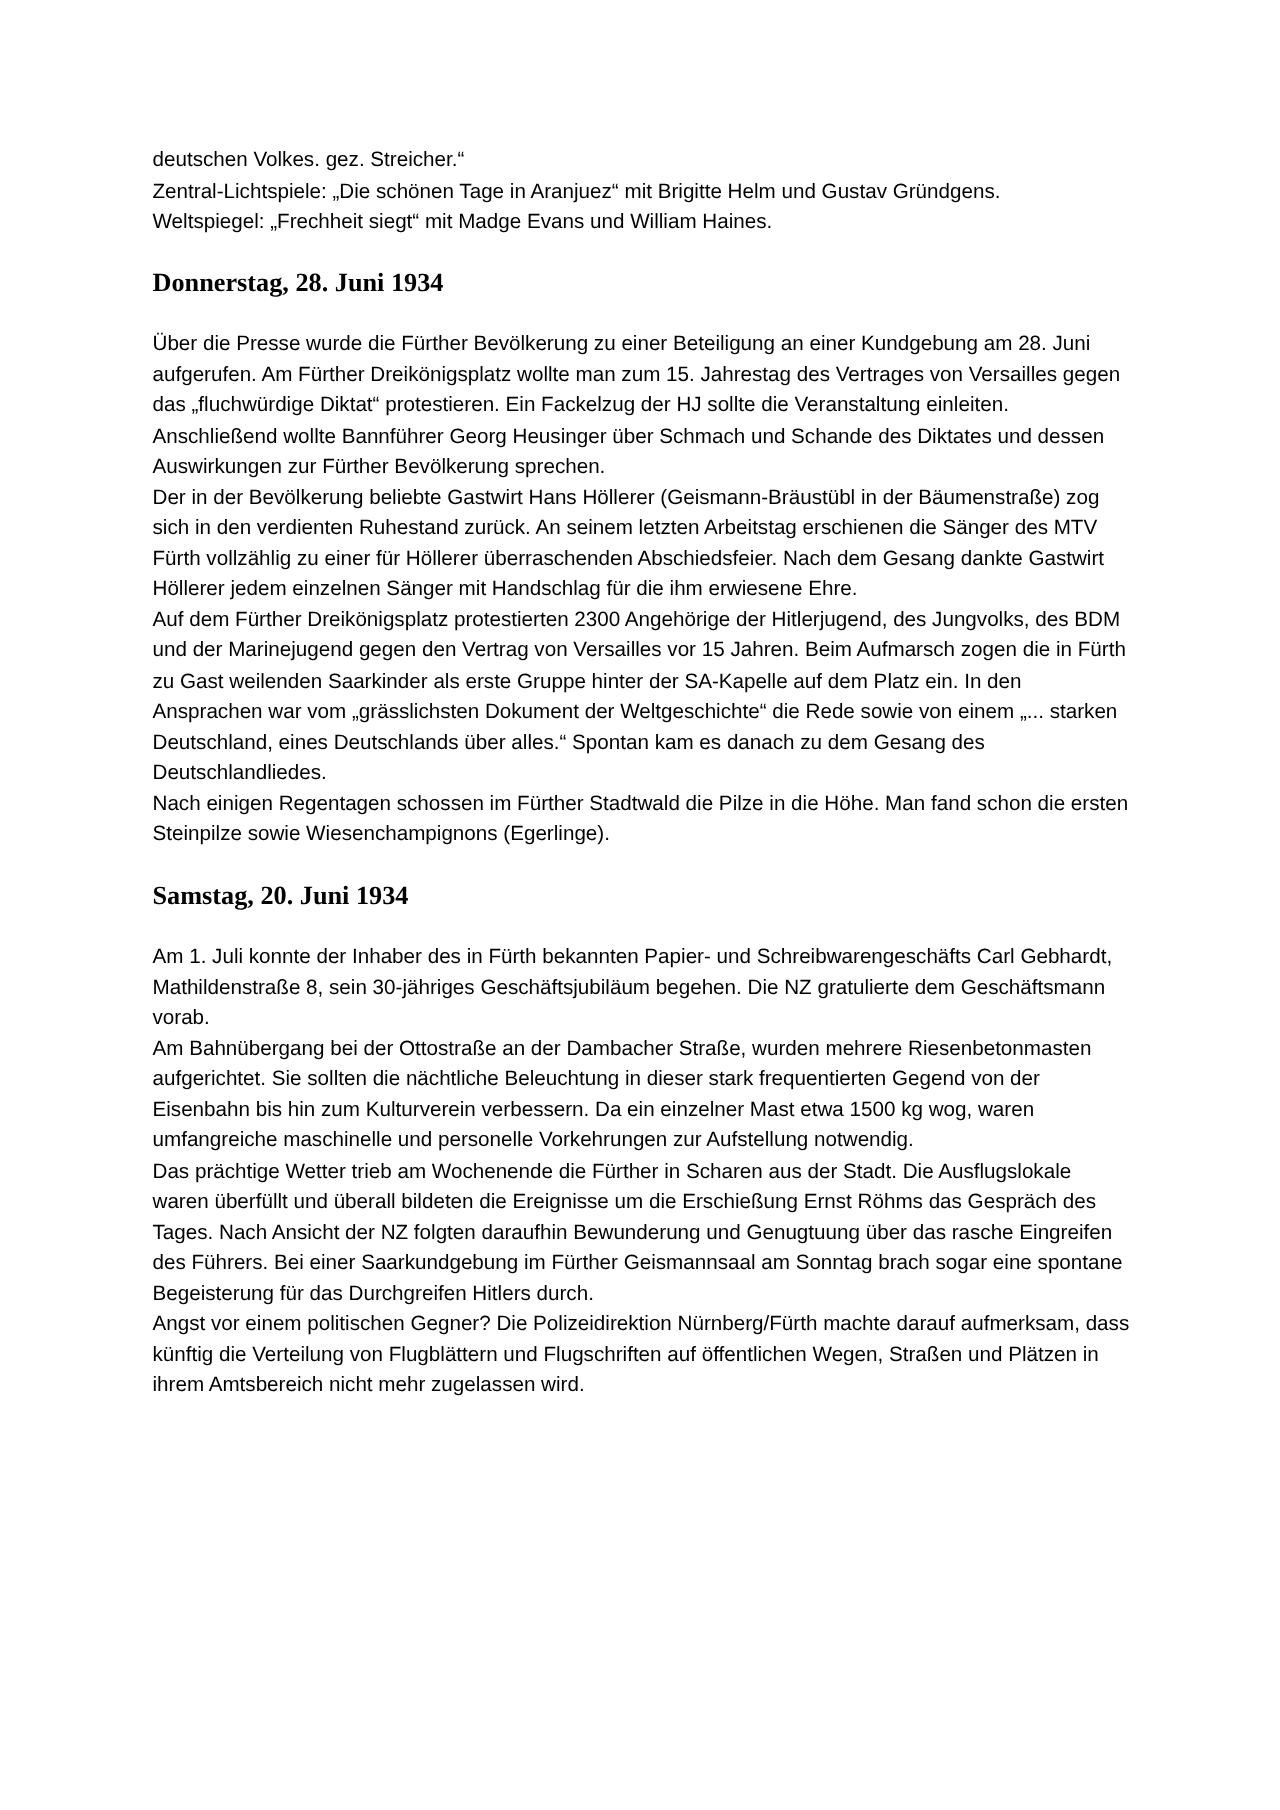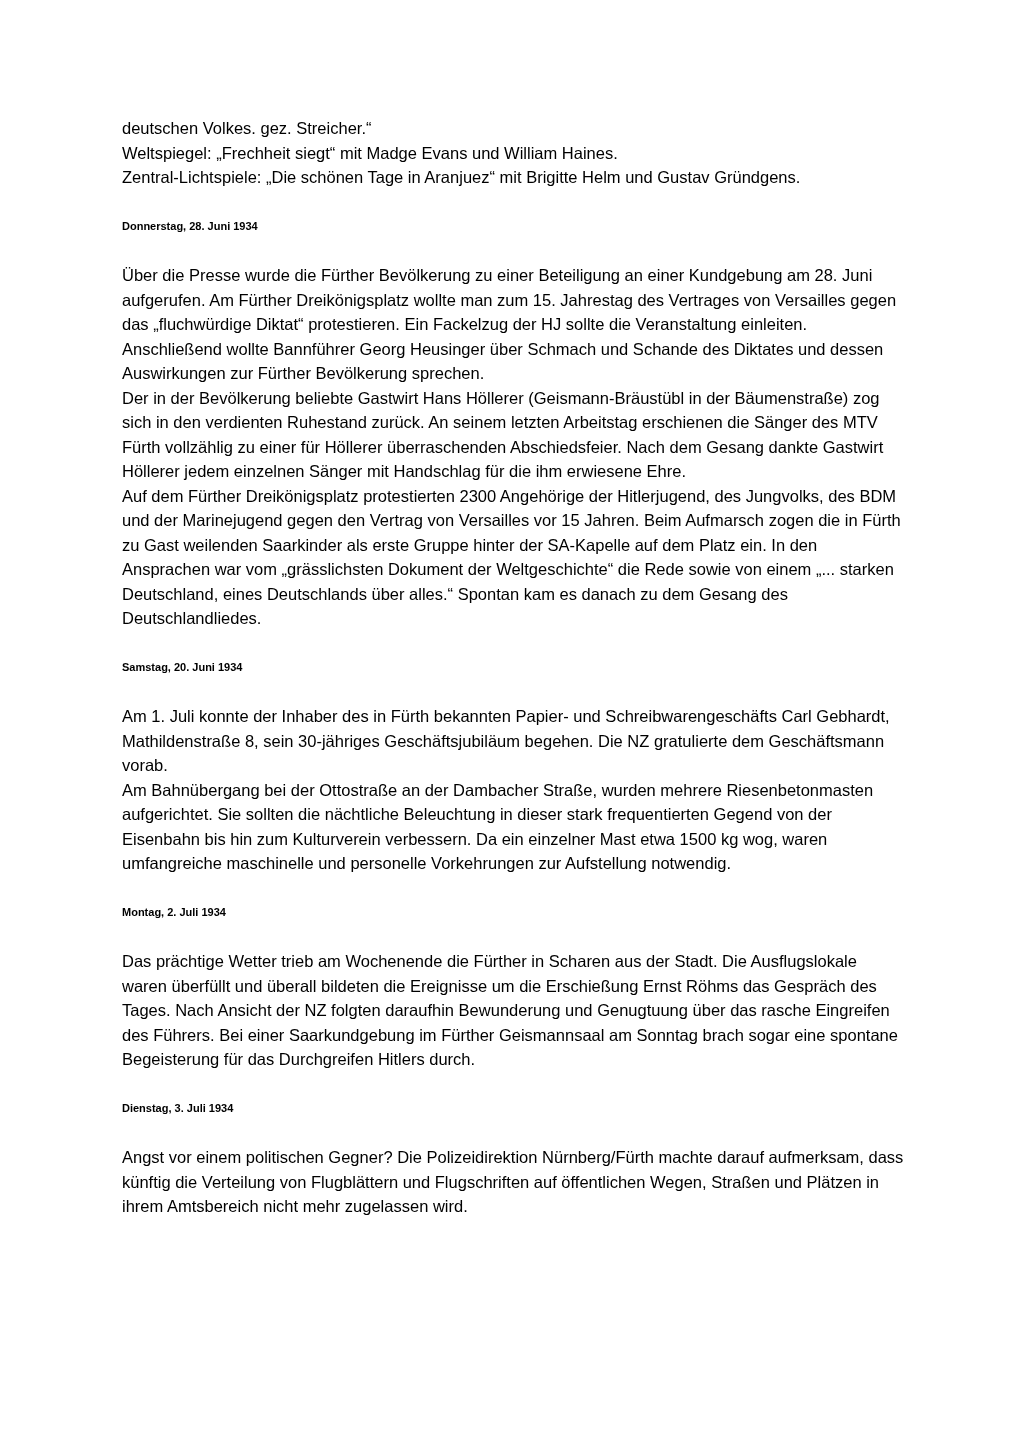--- a/index.html
+++ b/index.html
@@ -21,56 +21,56 @@
     font-size: 16.5px;
     line-height: 24.5px;
     color: #000000;
     background: #ffffff;
   }
   .intro p,
   .section p {
     margin: 0;
   }
   .section h2 {
-    font-size: 11px;
+    font-size: 21px;
     line-height: 24.5px;
     font-weight: bold;
     margin: 24.5px 0 24.5px 0;
+    font-family: Liberation Serif, serif;
   }
 </style>
 </head>
 <body>
 
 <div class="page">
 
   <div class="intro">
     <p>deutschen Volkes. gez. Streicher.“</p>
+    <p>Zentral-Lichtspiele: „Die schönen Tage in Aranjuez“ mit Brigitte Helm und Gustav Gründgens.</p>
     <p>Weltspiegel: „Frechheit siegt“ mit Madge Evans und William Haines.</p>
-    <p>Zentral-Lichtspiele: „Die schönen Tage in Aranjuez“ mit Brigitte Helm und Gustav Gründgens.</p>
   </div>
 
   <div class="section">
     <h2>Donnerstag, 28. Juni 1934</h2>
     <p>Über die Presse wurde die Fürther Bevölkerung zu einer Beteiligung an einer Kundgebung am 28. Juni aufgerufen. Am Fürther Dreikönigsplatz wollte man zum 15. Jahrestag des Vertrages von Versailles gegen das „fluchwürdige Diktat“ protestieren. Ein Fackelzug der HJ sollte die Veranstaltung einleiten. Anschließend wollte Bannführer Georg Heusinger über Schmach und Schande des Diktates und dessen Auswirkungen zur Fürther Bevölkerung sprechen.</p>
     <p>Der in der Bevölkerung beliebte Gastwirt Hans Höllerer (Geismann-Bräustübl in der Bäumenstraße) zog sich in den verdienten Ruhestand zurück. An seinem letzten Arbeitstag erschienen die Sänger des MTV Fürth vollzählig zu einer für Höllerer überraschenden Abschiedsfeier. Nach dem Gesang dankte Gastwirt Höllerer jedem einzelnen Sänger mit Handschlag für die ihm erwiesene Ehre.</p>
   </div>
 
   <div class="section">
     <p>Auf dem Fürther Dreikönigsplatz protestierten 2300 Angehörige der Hitlerjugend, des Jungvolks, des BDM und der Marinejugend gegen den Vertrag von Versailles vor 15 Jahren. Beim Aufmarsch zogen die in Fürth zu Gast weilenden Saarkinder als erste Gruppe hinter der SA-Kapelle auf dem Platz ein. In den Ansprachen war vom „grässlichsten Dokument der Weltgeschichte“ die Rede sowie von einem „... starken Deutschland, eines Deutschlands über alles.“ Spontan kam es danach zu dem Gesang des Deutschlandliedes.</p>
+    <p>Nach einigen Regentagen schossen im Fürther Stadtwald die Pilze in die Höhe. Man fand schon die ersten Steinpilze sowie Wiesenchampignons (Egerlinge).</p>
   </div>
 
   <div class="section">
     <h2>Samstag, 20. Juni 1934</h2>
     <p>Am 1. Juli konnte der Inhaber des in Fürth bekannten Papier- und Schreibwarengeschäfts Carl Gebhardt, Mathildenstraße 8, sein 30-jähriges Geschäftsjubiläum begehen. Die NZ gratulierte dem Geschäftsmann vorab.</p>
     <p>Am Bahnübergang bei der Ottostraße an der Dambacher Straße, wurden mehrere Riesenbetonmasten aufgerichtet. Sie sollten die nächtliche Beleuchtung in dieser stark frequentierten Gegend von der Eisenbahn bis hin zum Kulturverein verbessern. Da ein einzelner Mast etwa 1500 kg wog, waren umfangreiche maschinelle und personelle Vorkehrungen zur Aufstellung notwendig.</p>
   </div>
 
   <div class="section">
-    <h2>Montag, 2. Juli 1934</h2>
     <p>Das prächtige Wetter trieb am Wochenende die Fürther in Scharen aus der Stadt. Die Ausflugslokale waren überfüllt und überall bildeten die Ereignisse um die Erschießung Ernst Röhms das Gespräch des Tages. Nach Ansicht der NZ folgten daraufhin Bewunderung und Genugtuung über das rasche Eingreifen des Führers. Bei einer Saarkundgebung im Fürther Geismannsaal am Sonntag brach sogar eine spontane Begeisterung für das Durchgreifen Hitlers durch.</p>
   </div>
 
   <div class="section">
-    <h2>Dienstag, 3. Juli 1934</h2>
     <p>Angst vor einem politischen Gegner? Die Polizeidirektion Nürnberg/Fürth machte darauf aufmerksam, dass künftig die Verteilung von Flugblättern und Flugschriften auf öffentlichen Wegen, Straßen und Plätzen in ihrem Amtsbereich nicht mehr zugelassen wird.</p>
   </div>
 
 </div>
 
 </body></html>

